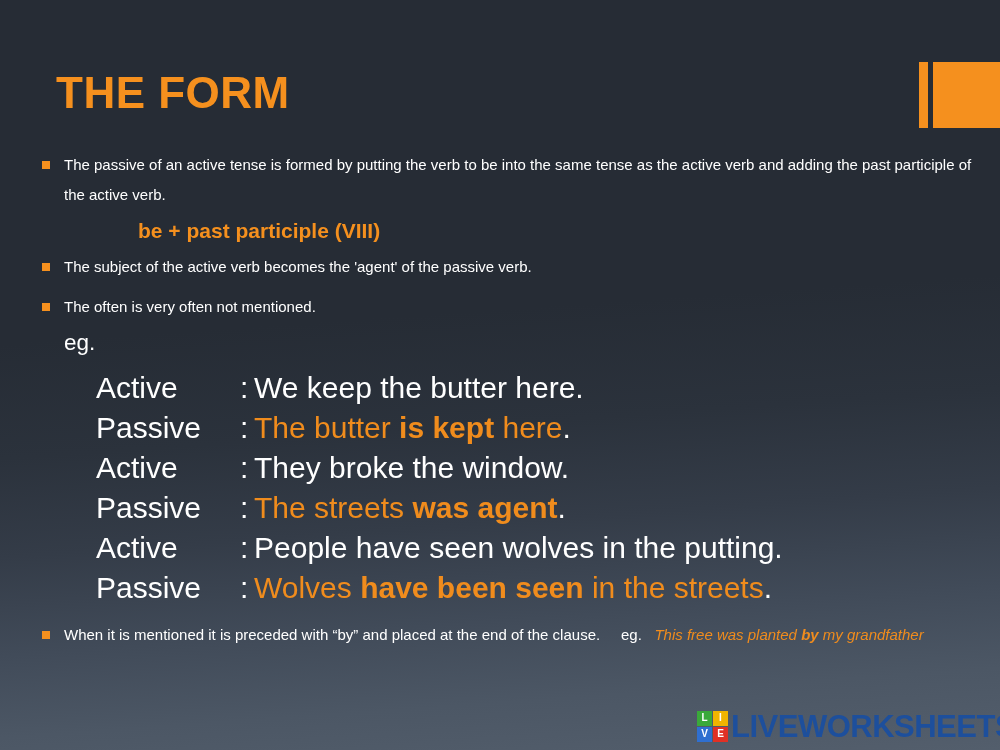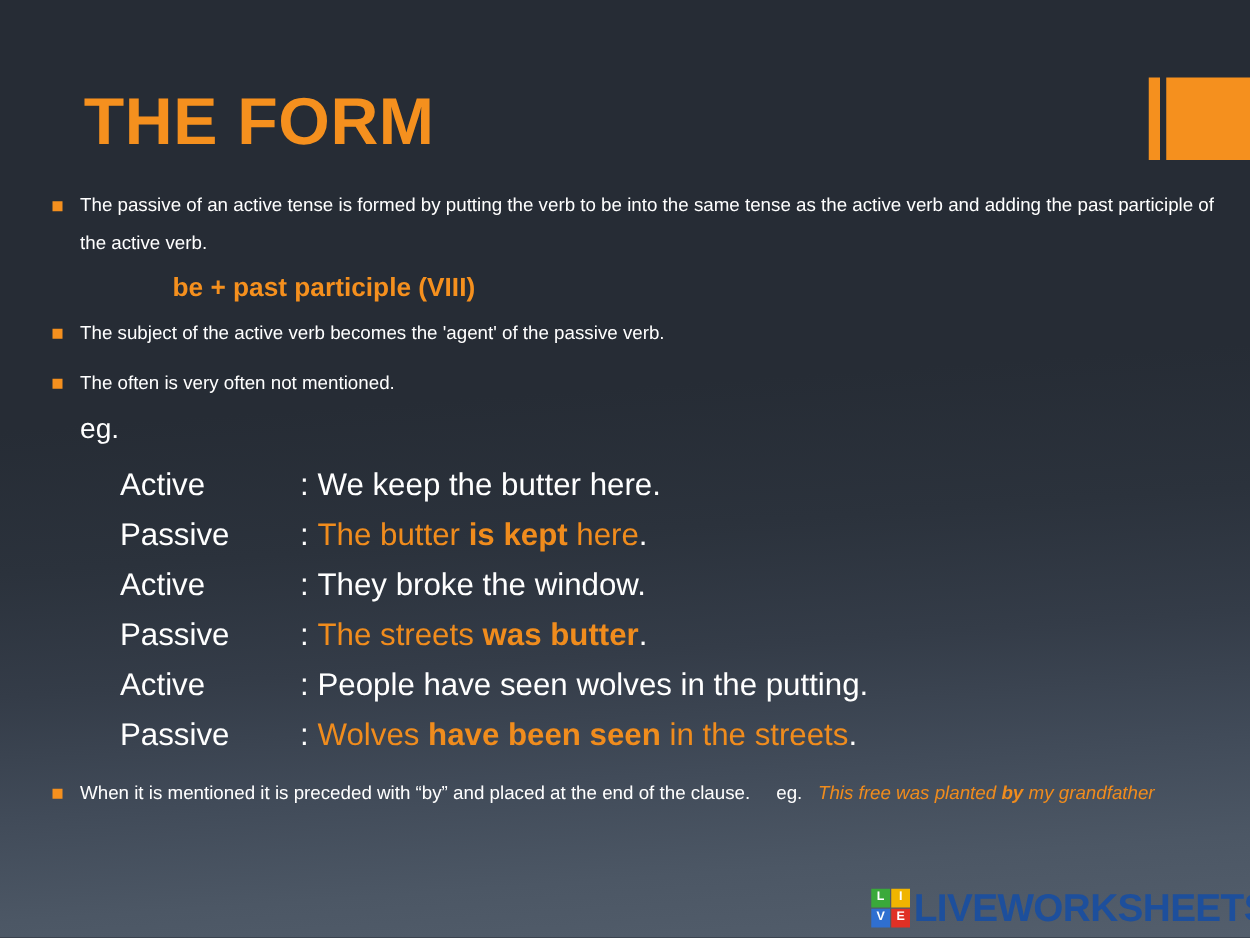--- a/index.html
+++ b/index.html
@@ -35,22 +35,22 @@
   .deco-block {
     position:absolute;
     left:933px; top:62px;
     width:67px; height:66px;
     background:#f5901e;
   }
 
   
   .title {
     position:absolute;
-    left:67px; top:70px;
-    font-size:53px;
+    left:56px; top:70px;
+    font-size:44px;
     font-weight:bold;
     color:#f5901e;
     letter-spacing:0.5px;
     line-height:1.05;
     white-space:nowrap;
   }
 
   
   .body-area {
     position:absolute;
@@ -88,21 +88,21 @@
     line-height:30px;
   }
 
   
   .ex-table { margin-left:96px; }
   .ex-row {
     display:flex;
     align-items:center;
     height:40px;
     color:#ffffff;
-    font-size:25px;
+    font-size:30px;
     line-height:40px;
     white-space:nowrap;
   }
   .ex-label { width:144px; flex:0 0 144px; color:#ffffff; }
   .ex-colon { width:14px; flex:0 0 14px; color:#ffffff; }
   .ex-sentence { color:#ffffff; }
   .ex-row.passive .ex-sentence { color:#f08c1d; }
   .ex-sentence b { font-weight:bold; }
   .ex-period { color:#ffffff; }
 
@@ -203,21 +203,21 @@
           <span class="ex-period">.</span>
         </div>
         <div class="ex-row active">
           <span class="ex-label">Active</span>
           <span class="ex-colon">:</span>
           <span class="ex-sentence"><span>They broke the window.</span></span>
         </div>
         <div class="ex-row passive">
           <span class="ex-label">Passive</span>
           <span class="ex-colon">:</span>
-          <span class="ex-sentence"><span>The streets </span><b>was butter</b></span>
+          <span class="ex-sentence"><span>The streets </span><b>was agent</b></span>
           <span class="ex-period">.</span>
         </div>
         <div class="ex-row active">
           <span class="ex-label">Active</span>
           <span class="ex-colon">:</span>
           <span class="ex-sentence"><span>People have seen wolves in the putting.</span></span>
         </div>
         <div class="ex-row passive">
           <span class="ex-label">Passive</span>
           <span class="ex-colon">:</span>

